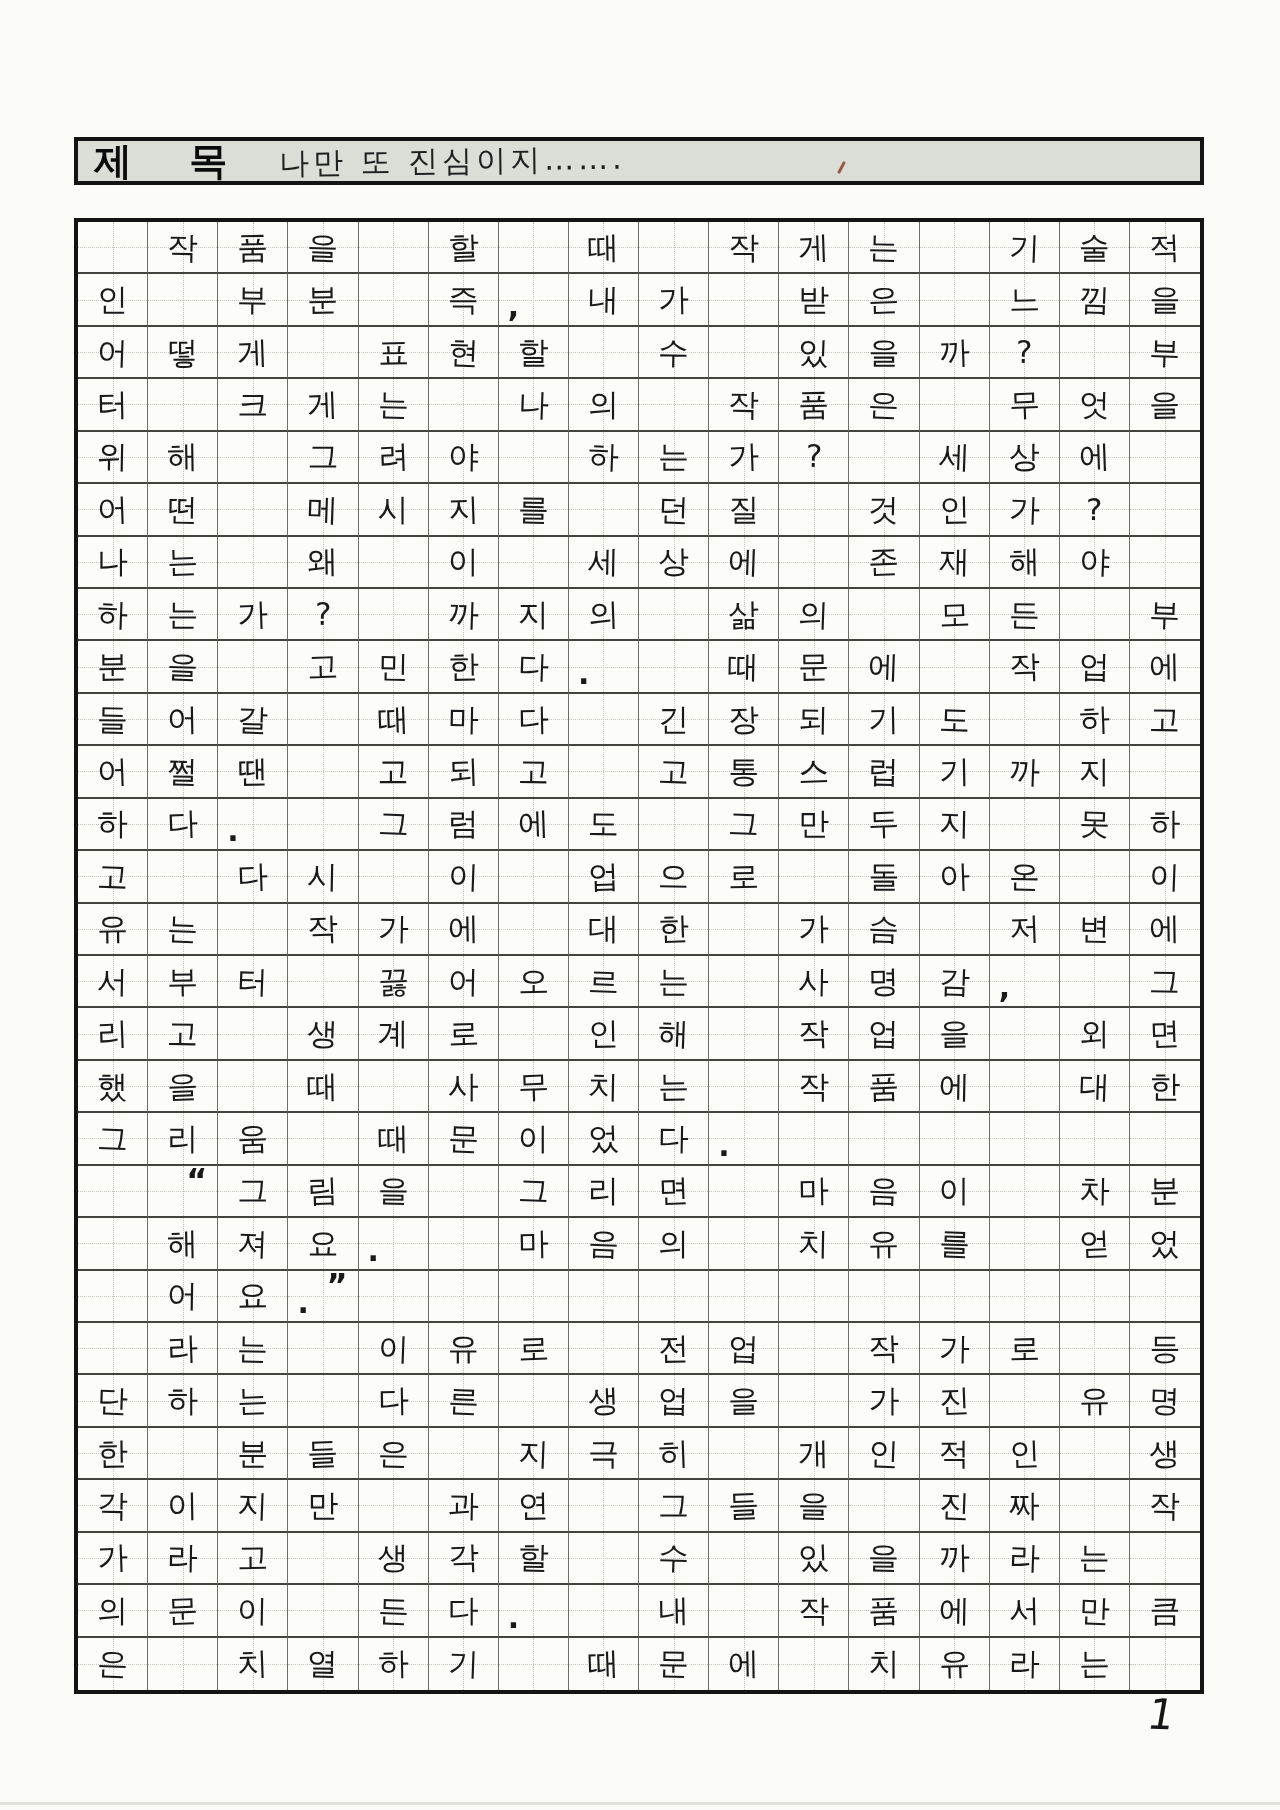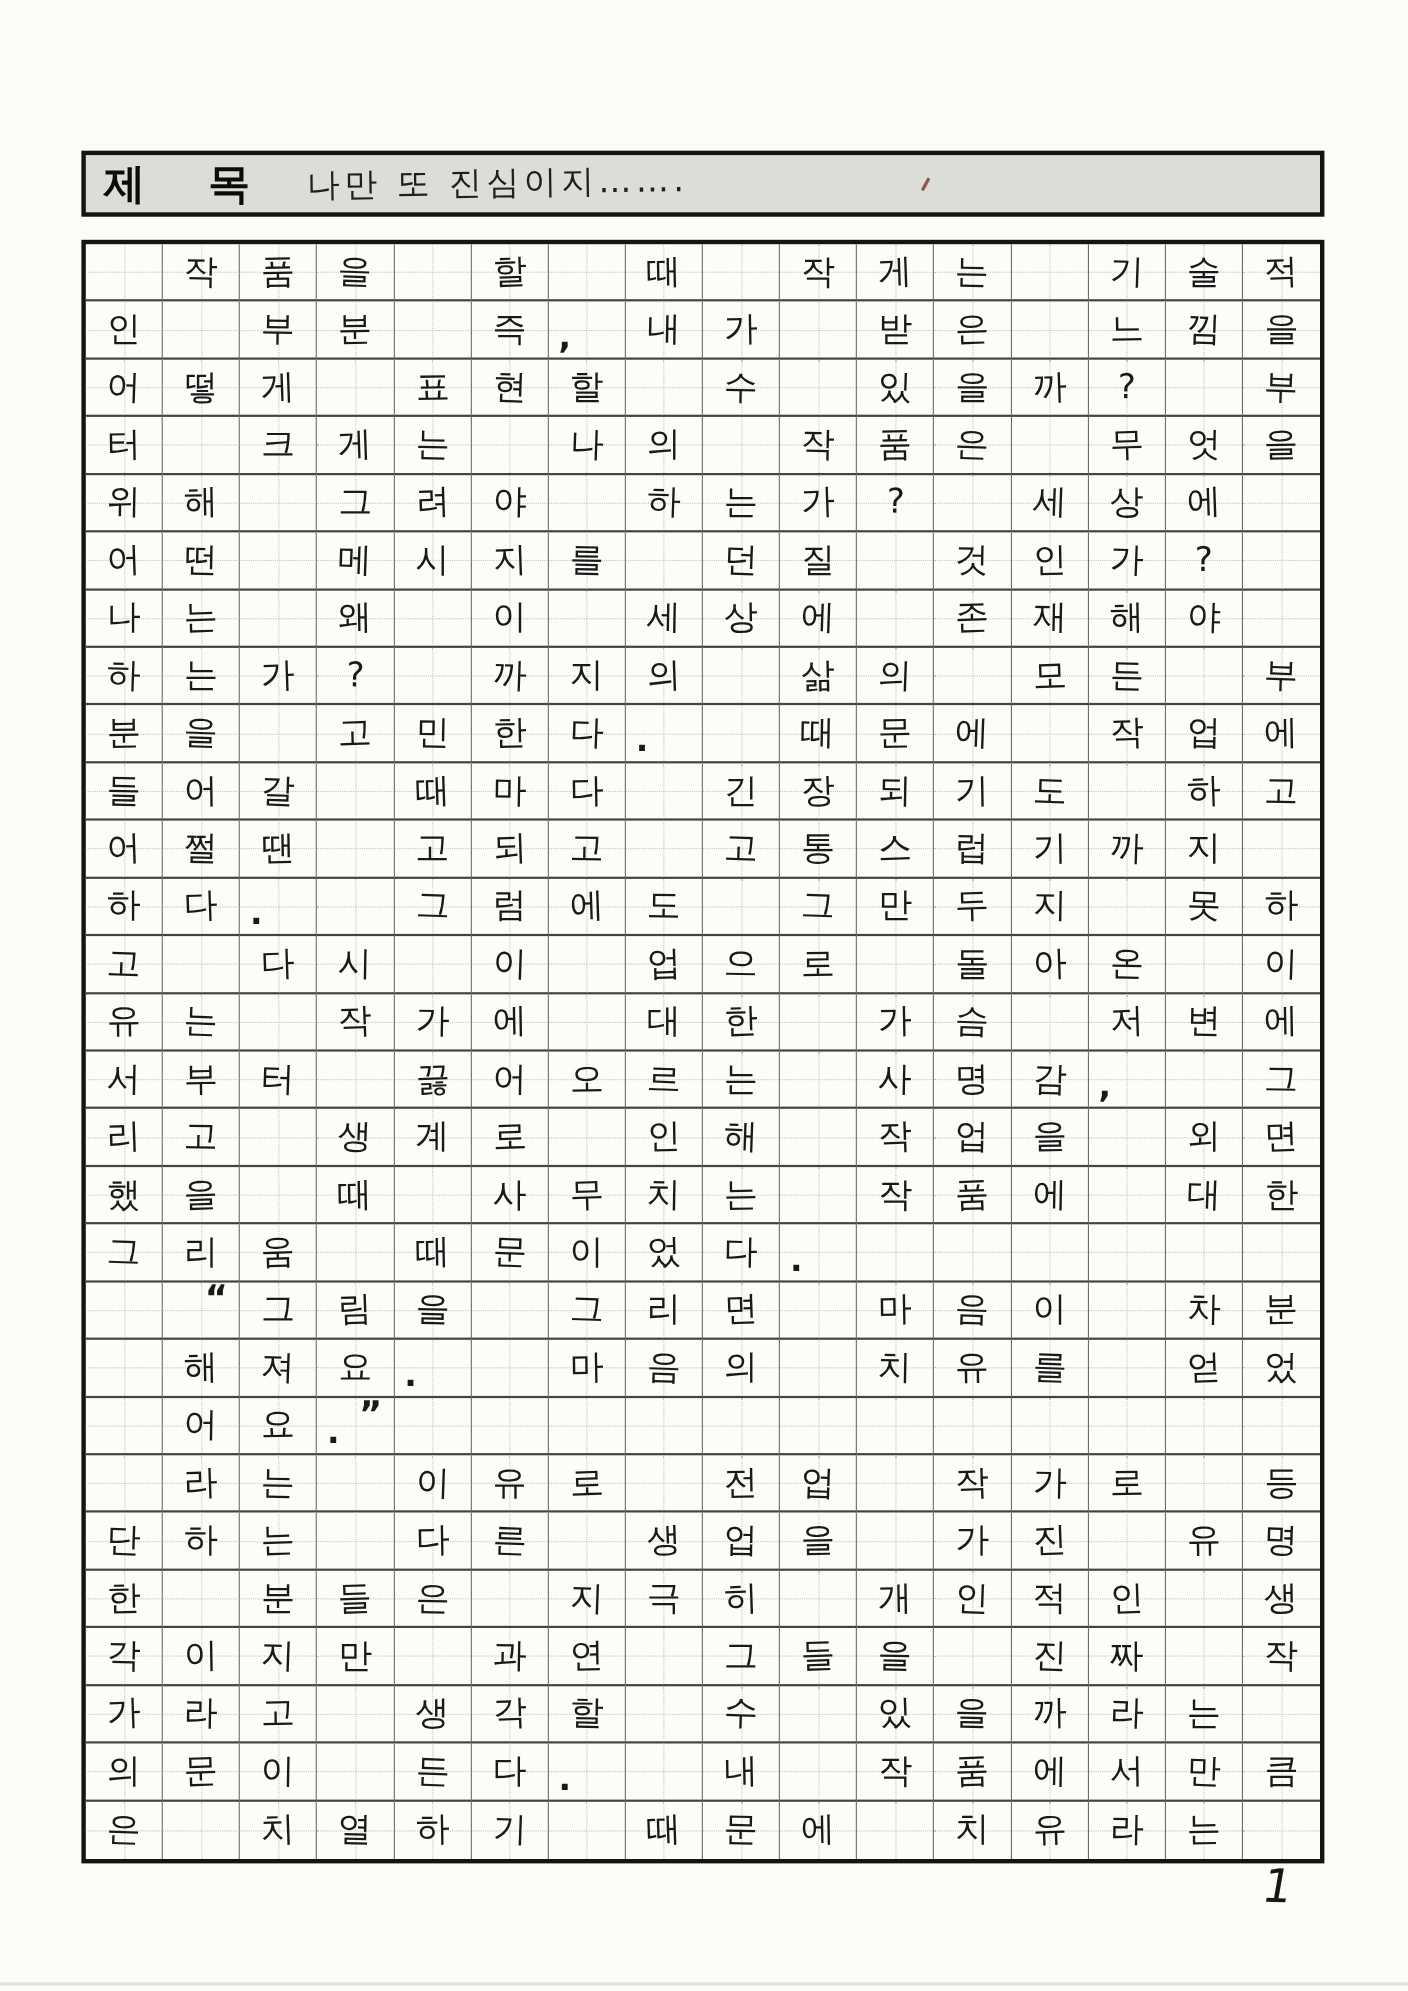--- a/index.html
+++ b/index.html
@@ -5,21 +5,21 @@
   html,body{margin:0;padding:0;}
   body{
     width:1280px;height:1810px;position:relative;overflow:hidden;
     background:#fbfbf8;
     font-family:"DejaVu Sans","Liberation Sans",sans-serif;
     color:#1d1d1d;
   }
   .paper{position:absolute;inset:0;background:#fbfbf8;}
   
   .title-box{
-    position:absolute;left:74px;top:137px;width:1130px;height:60px;
+    position:absolute;left:74px;top:137px;width:1130px;height:48px;
     box-sizing:border-box;border:4px solid #141414;background:#dbded7;
     display:flex;align-items:center;
   }
   .title-label{
     font-weight:bold;font-size:38px;line-height:1;letter-spacing:22px;
     margin-left:16px;color:#0b0b0b;white-space:nowrap;
   }
   .title-hand{
     font-size:30px;line-height:1;margin-left:30px;color:#1f1f1f;
     transform:rotate(-0.8deg);letter-spacing:4px;white-space:nowrap;

